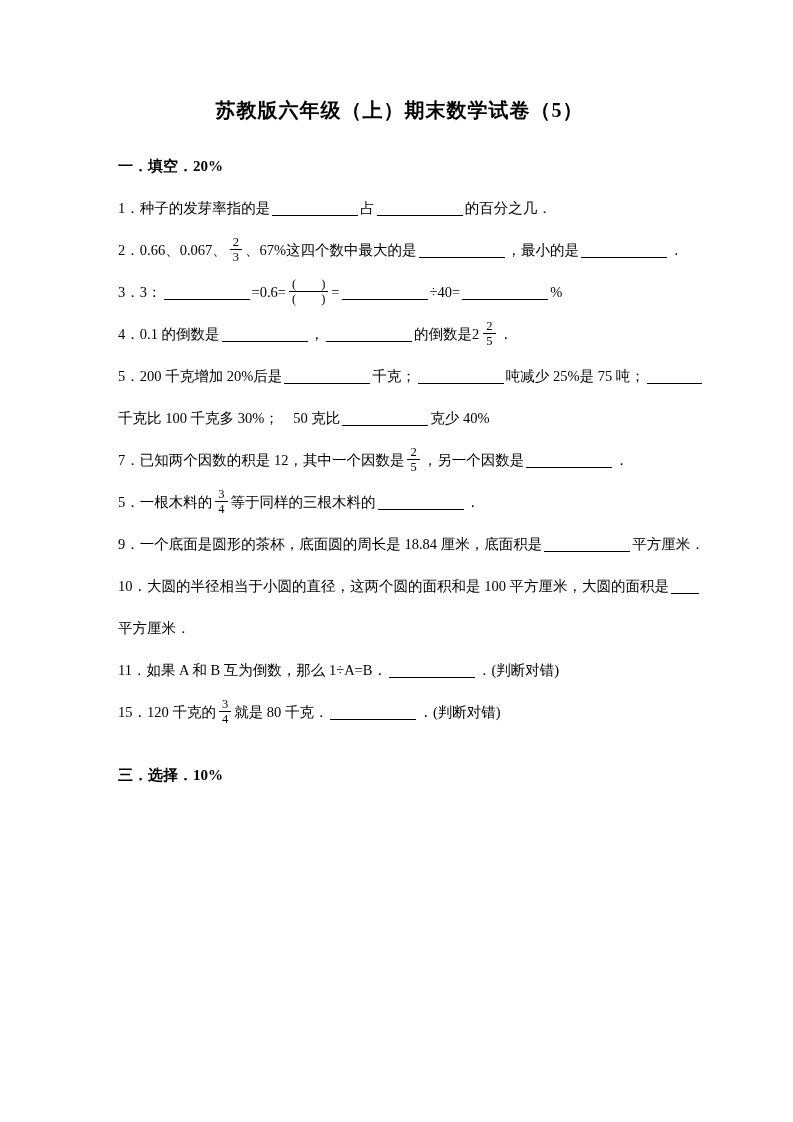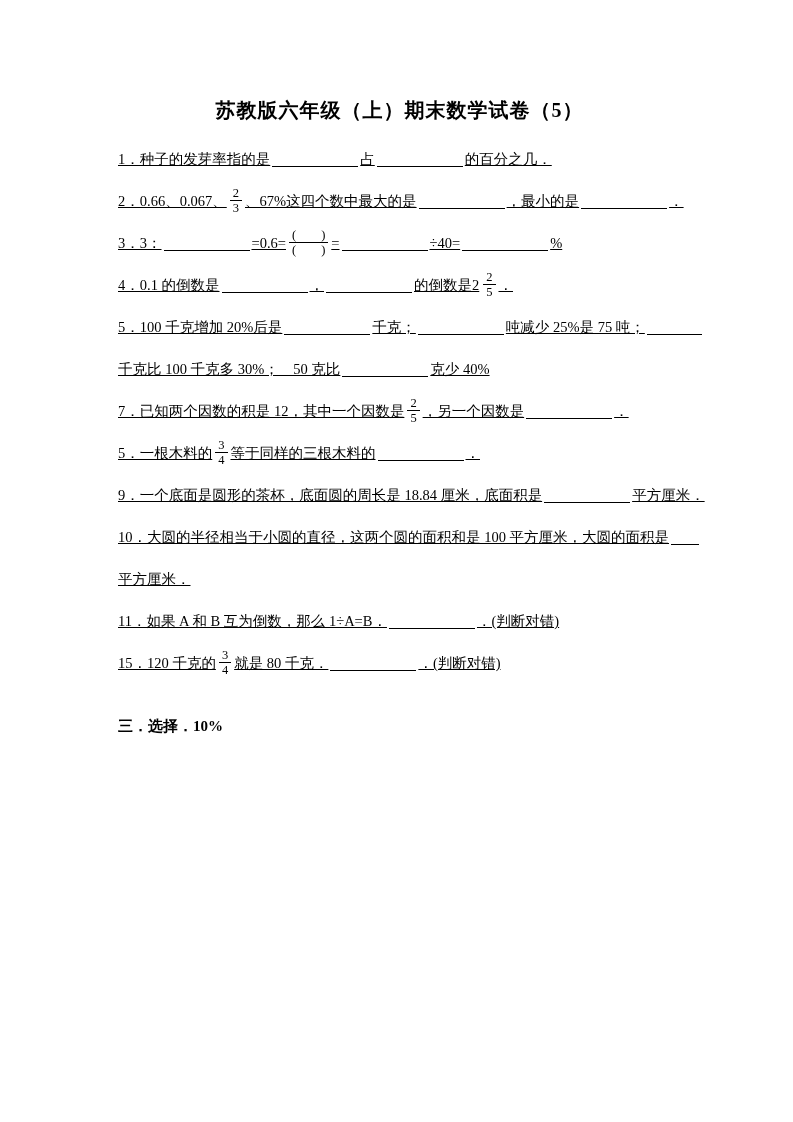--- a/index.html
+++ b/index.html
@@ -31,21 +31,20 @@
   .section-heading {
     font-weight: bold;
     font-size: 15px;
     line-height: 42px;
     margin-top: 21px;
   }
   .q-line {
     font-size: 14.5px;
     line-height: 42px;
     white-space: nowrap;
-    text-decoration: underline;
   }
   .blank {
     display: inline-block;
     width: 86px;
     height: 12px;
     border-bottom: 1px solid #000;
     vertical-align: -3px;
     margin: 0 2px;
   }
   .frac {
@@ -68,25 +67,26 @@
   .mixed-whole {
     margin-right: 1px;
   }
 </style>
 </head>
 <body>
 
 <div class="page">
   <h1 class="exam-title">苏教版六年级（上）期末数学试卷（5）</h1>
   <div>
+      <div class="section-heading">一．填空．20%</div>
       <div class="q-line"><span>1．种子的发芽率指的是</span><span class="blank"></span><span>占</span><span class="blank"></span><span>的百分之几．</span></div>
       <div class="q-line"><span>2．0.66、0.067、</span><span class="frac"><span class="num">2</span><span class="den">3</span></span><span>、67%这四个数中最大的是</span><span class="blank"></span><span>，最小的是</span><span class="blank"></span><span>．</span></div>
       <div class="q-line"><span>3．3：</span><span class="blank"></span><span>=0.6=</span><span class="frac"><span class="num">(　　)</span><span class="den">(　　)</span></span><span>=</span><span class="blank"></span><span>÷40=</span><span class="blank"></span><span>%</span></div>
       <div class="q-line"><span>4．0.1 的倒数是</span><span class="blank"></span><span>，</span><span class="blank"></span><span>的倒数是</span><span><span class="mixed-whole">2</span><span class="frac"><span class="num">2</span><span class="den">5</span></span></span><span>．</span></div>
-      <div class="q-line"><span>5．100 千克增加 20%后是</span><span class="blank"></span><span>千克；</span><span class="blank"></span><span>吨减少 25%是 75 吨；</span><span class="blank" style="width: 55px;"></span></div>
+      <div class="q-line"><span>5．200 千克增加 20%后是</span><span class="blank"></span><span>千克；</span><span class="blank"></span><span>吨减少 25%是 75 吨；</span><span class="blank" style="width: 55px;"></span></div>
       <div class="q-line"><span>千克比 100 千克多 30%；　50 克比</span><span class="blank"></span><span>克少 40%</span></div>
       <div class="q-line"><span>7．已知两个因数的积是 12，其中一个因数是</span><span class="frac"><span class="num">2</span><span class="den">5</span></span><span>，另一个因数是</span><span class="blank"></span><span>．</span></div>
       <div class="q-line"><span>5．一根木料的</span><span class="frac"><span class="num">3</span><span class="den">4</span></span><span>等于同样的三根木料的</span><span class="blank"></span><span>．</span></div>
       <div class="q-line"><span>9．一个底面是圆形的茶杯，底面圆的周长是 18.84 厘米，底面积是</span><span class="blank"></span><span>平方厘米．</span></div>
       <div class="q-line"><span>10．大圆的半径相当于小圆的直径，这两个圆的面积和是 100 平方厘米，大圆的面积是</span><span class="blank" style="width: 28px;"></span></div>
       <div class="q-line"><span>平方厘米．</span></div>
       <div class="q-line"><span>11．如果 A 和 B 互为倒数，那么 1÷A=B．</span><span class="blank"></span><span>．(判断对错)</span></div>
       <div class="q-line"><span>15．120 千克的</span><span class="frac"><span class="num">3</span><span class="den">4</span></span><span>就是 80 千克．</span><span class="blank"></span><span>．(判断对错)</span></div>
       <div class="section-heading">三．选择．10%</div>
     </div>

